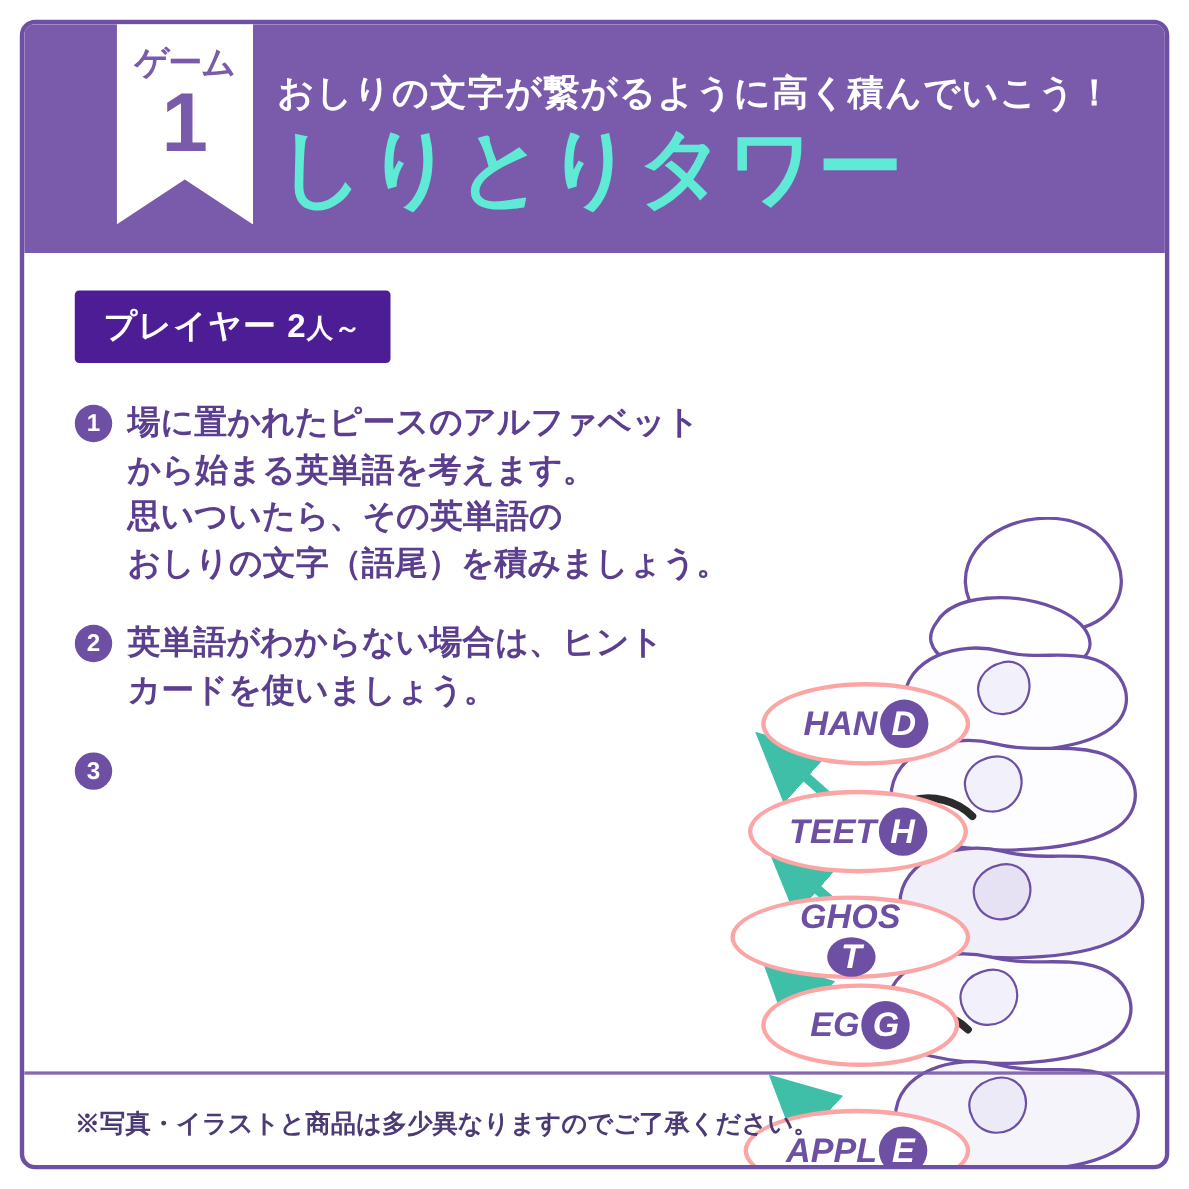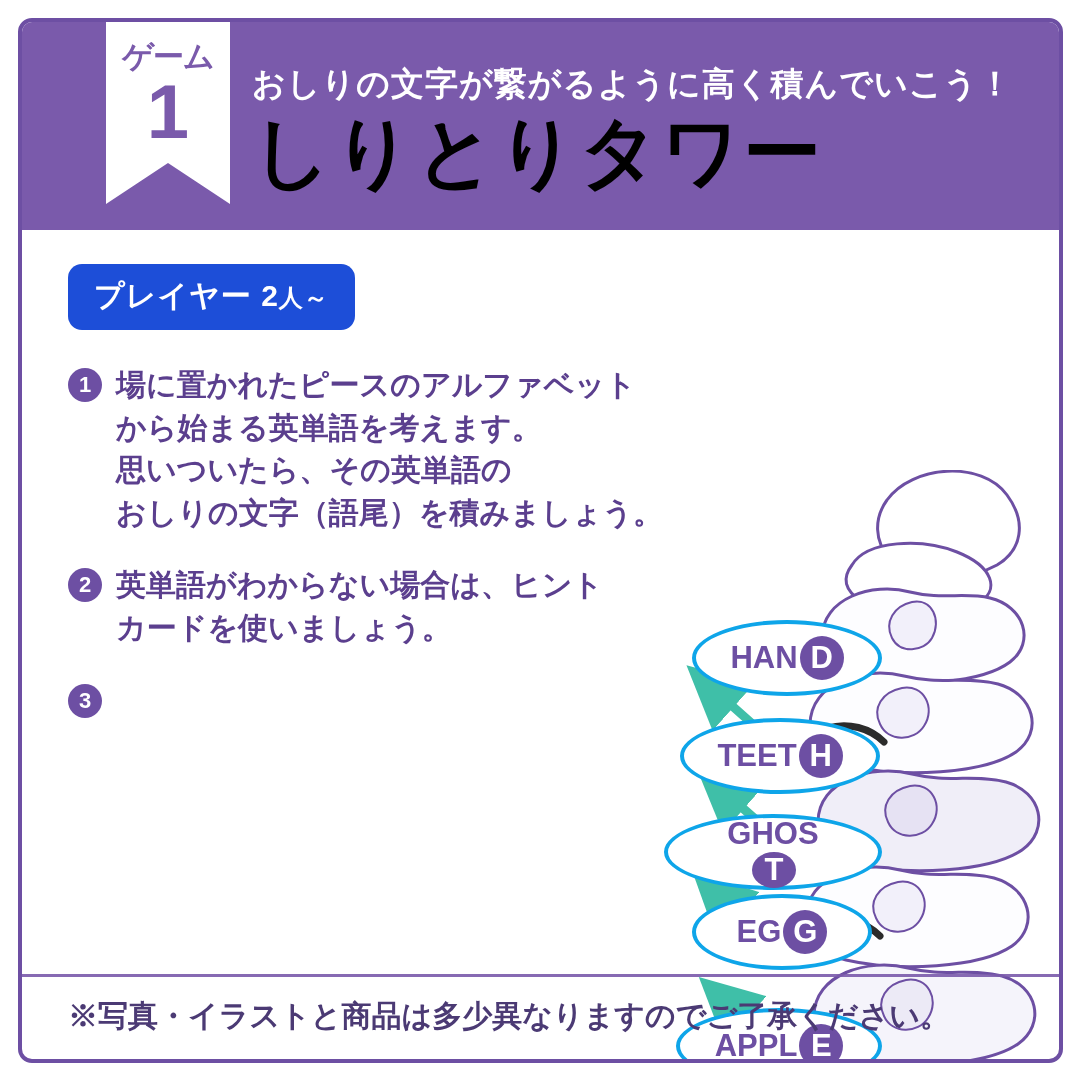--- a/index.html
+++ b/index.html
@@ -41,21 +41,21 @@
     justify-content: center;
   }
   .header-sub {
     color: #ffffff;
     font-size: 33px;
     font-weight: bold;
     letter-spacing: 1px;
     margin-bottom: 6px;
   }
   .header-title {
-    color: #000000;
+    color: #5eead4;
     font-size: 78px;
     font-weight: bold;
     letter-spacing: 2px;
     line-height: 1;
   }
 
   
   .ribbon {
     position: absolute;
     left: 84px; top: -4px;
@@ -84,25 +84,25 @@
 
   
   .body {
     position: relative;
     height: 790px;
     padding: 34px 30px 0 46px;
   }
 
   .player-badge {
     display: inline-block;
-    background: #1d4ed8;
+    background: #4c1d95;
     color: #ffffff;
     font-size: 30px;
     font-weight: bold;
-    border-radius: 14px;
+    border-radius: 4px;
     padding: 12px 26px 13px 26px;
     letter-spacing: 1px;
   }
   .player-badge .small { font-size: 24px; }
 
   .steps {
     margin-top: 34px;
     width: 600px;
   }
   .step {
@@ -132,31 +132,32 @@
   }
 
   
   .words {
     position: absolute;
     left: 640px; top: 380px;
     width: 180px;
   }
   .bubble {
     position: absolute;
-    border: 4px solid #0ea5e9;
+    border: 4px solid #fca5a5;
     border-radius: 50% / 50%;
     background: #ffffff;
     color: #6d4fa3;
     font-weight: bold;
     font-size: 31px;
     display: flex;
     align-items: center;
     justify-content: center;
     white-space: nowrap;
     letter-spacing: 0px;
+    font-style: italic;
   }
   .bubble .tail {
     display: inline-flex;
     align-items: center; justify-content: center;
     width: 44px; height: 44px;
     border-radius: 50%;
     background: #6d4fa3;
     color: #ffffff;
     margin-left: 2px;
     font-size: 31px;
@@ -166,21 +167,21 @@
   .arrow { position: absolute; }
 
   
   .piece-letters { position: absolute; }
 
   
   .footer-note {
     position: absolute;
     left: 46px;
     bottom: 22px;
-    font-size: 30px;
+    font-size: 23px;
     font-weight: bold;
     color: #4b3a74;
     text-align: center;
   }
   .divider {
     position: absolute;
     left: 0; right: 0;
     bottom: 82px;
     height: 3px;
     background: #7a5aab;

